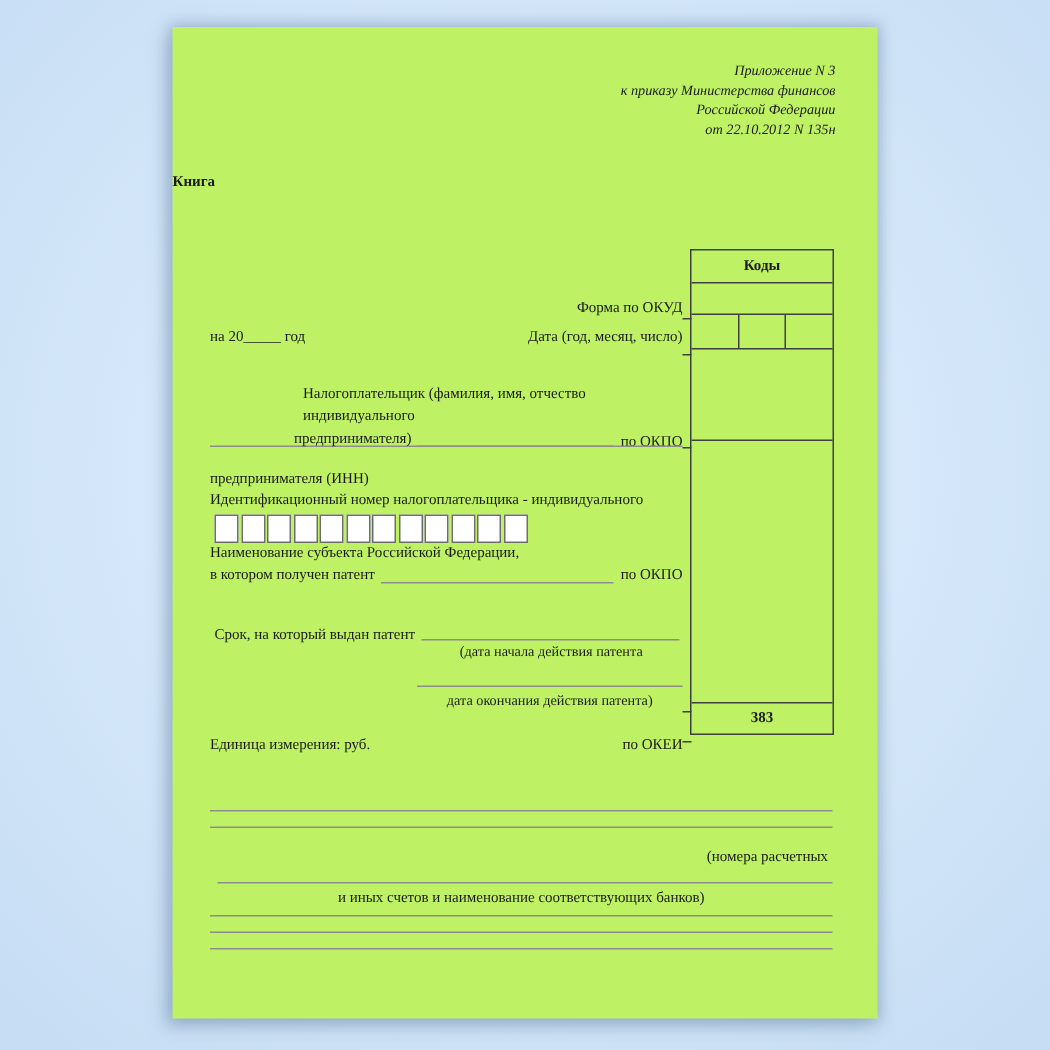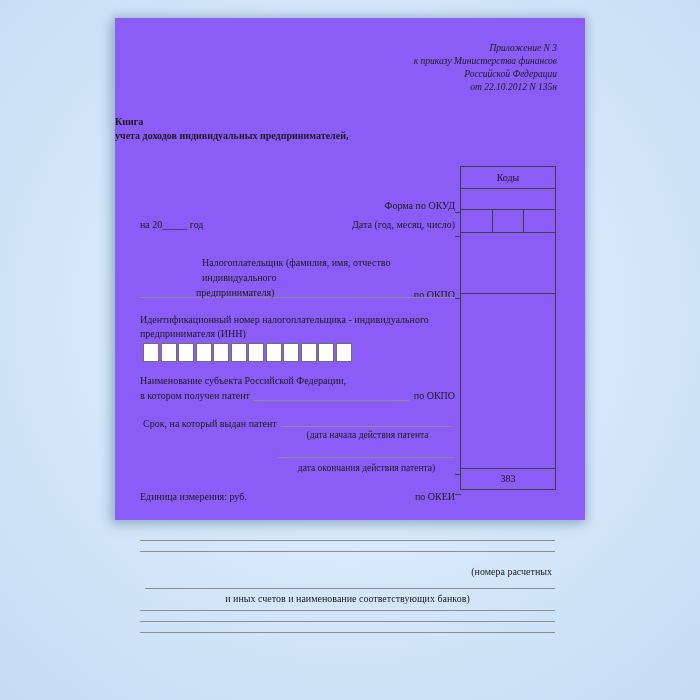--- a/index.html
+++ b/index.html
@@ -3,37 +3,37 @@
 <meta charset="utf-8">
 <style>
   html,body{margin:0;padding:0;}
   body{
     width:700px;height:700px;overflow:hidden;position:relative;
     background:radial-gradient(circle at 50% 45%, #e4f1fd 0%, #d7e9fb 45%, #c5dcf3 100%);
     font-family:"Liberation Serif","DejaVu Serif",serif;
     color:#1b1b1b;
   }
   .page{
-    position:absolute;left:115px;top:18px;width:470px;height:502px;
-    background:#8b5cf6;
+    position:absolute;left:115px;top:18px;width:470px;height:661px;
+    background:#bef264;
     box-shadow:0 0 9px 2px rgba(120,148,178,.55), -5px 5px 12px rgba(110,140,170,.35);
     font-size:10px;
   }
   .abs{position:absolute;}
   .annex{
     top:24px;right:28px;text-align:right;font-style:italic;
     font-size:9.5px;line-height:13px;
   }
   .title{
     top:97px;left:0;width:100%;text-align:left;font-weight:bold;
     font-size:10px;line-height:13.5px;
   }
   
   .codes{left:345px;top:148px;width:94px;border:1px solid #3f3f3f;}
-  .c-row{border-bottom:1px solid #3f3f3f;box-sizing:border-box;}
+  .c-row{border-bottom:1px solid #3f3f3f;box-sizing:border-box;font-weight:bold;}
   .c-head{height:22px;line-height:22px;text-align:center;}
   .c-okud{height:21px;}
   .c-date{height:23px;display:flex;}
   .c-date .c-cell{flex:1;border-right:1px solid #3f3f3f;}
   .c-date .c-cell:last-child{border-right:none;}
   .c-okpo{height:61px;}
   .c-big{height:175px;}
   .c-okei{height:20px;line-height:20px;text-align:center;border-bottom:none;}
   .tick{position:absolute;left:-6px;width:6px;height:1px;background:#3f3f3f;}
   
@@ -56,21 +56,20 @@
 
   <div class="abs annex">
     <div>Приложение N 3</div>
     <div>к приказу Министерства финансов</div>
     <div>Российской Федерации</div>
     <div>от 22.10.2012 N 135н</div>
   </div>
 
   <div class="abs title">
     <div>Книга</div>
-    <div>учета доходов индивидуальных предпринимателей,</div>
   </div>
 
   <div class="abs codes">
     <div class="c-row c-head">Коды</div>
     <div class="c-row c-okud"></div>
     <div class="c-row c-date">
       <div class="c-cell"></div>
       <div class="c-cell"></div>
       <div class="c-cell"></div>
     </div>
@@ -95,40 +94,40 @@
 
   <div class="abs lh15" style="top:237px;left:81px;right:130px">
     <div style="padding-left:6px">Налогоплательщик (фамилия, имя, отчество индивидуального</div>
     <div class="flexrow">
       <span>предпринимателя)</span>
       <span class="fill-line"></span>
     </div>
   </div>
 
   <div class="abs lh14" style="top:295px;left:25px">
+    <div>предпринимателя (ИНН)</div>
     <div>Идентификационный номер налогоплательщика - индивидуального</div>
-    <div>предпринимателя (ИНН)</div>
   </div>
 
   <div class="abs inn-row" style="top:325px;left:28px">
     <span class="inn-cell"></span>
     <span class="inn-cell"></span>
     <span class="inn-cell"></span>
     <span class="inn-cell"></span>
     <span class="inn-cell"></span>
     <span class="inn-cell"></span>
     <span class="inn-cell"></span>
     <span class="inn-cell"></span>
     <span class="inn-cell"></span>
     <span class="inn-cell"></span>
     <span class="inn-cell"></span>
     <span class="inn-cell"></span>
   </div>
 
-  <div class="abs lh15" style="top:355px;left:25px;right:130px">
+  <div class="abs lh15" style="top:343px;left:25px;right:130px">
     <div>Наименование субъекта Российской Федерации,</div>
     <div class="flexrow">
       <span>в котором получен патент</span>
       <span class="fill-line"></span>
       <span style="margin-left:5px">по ОКПО</span>
     </div>
   </div>
 
   <div class="abs flexrow" style="top:400px;left:28px;right:132px">
     <span>Срок, на который выдан патент</span>

